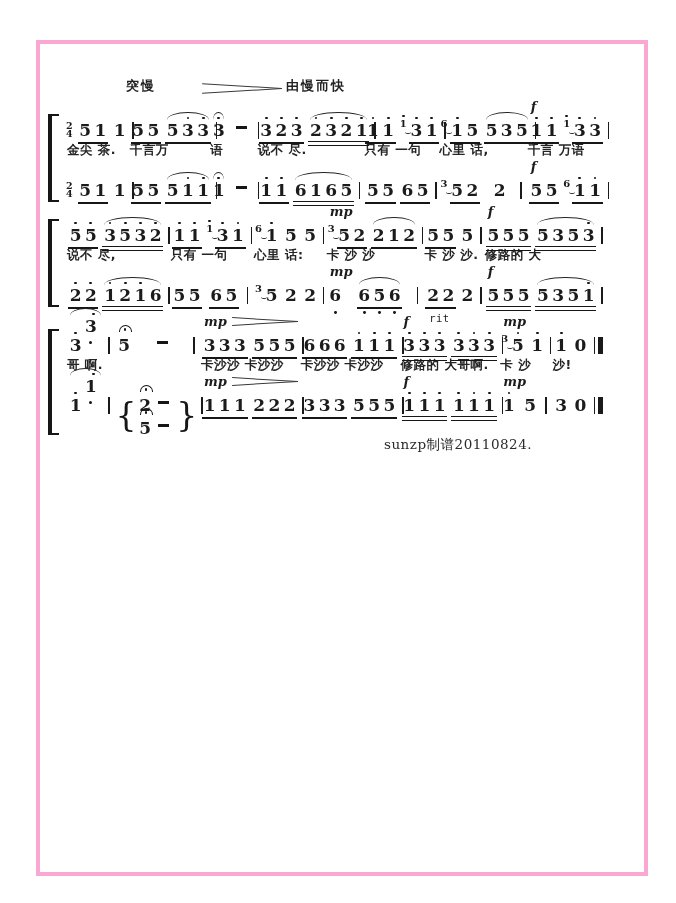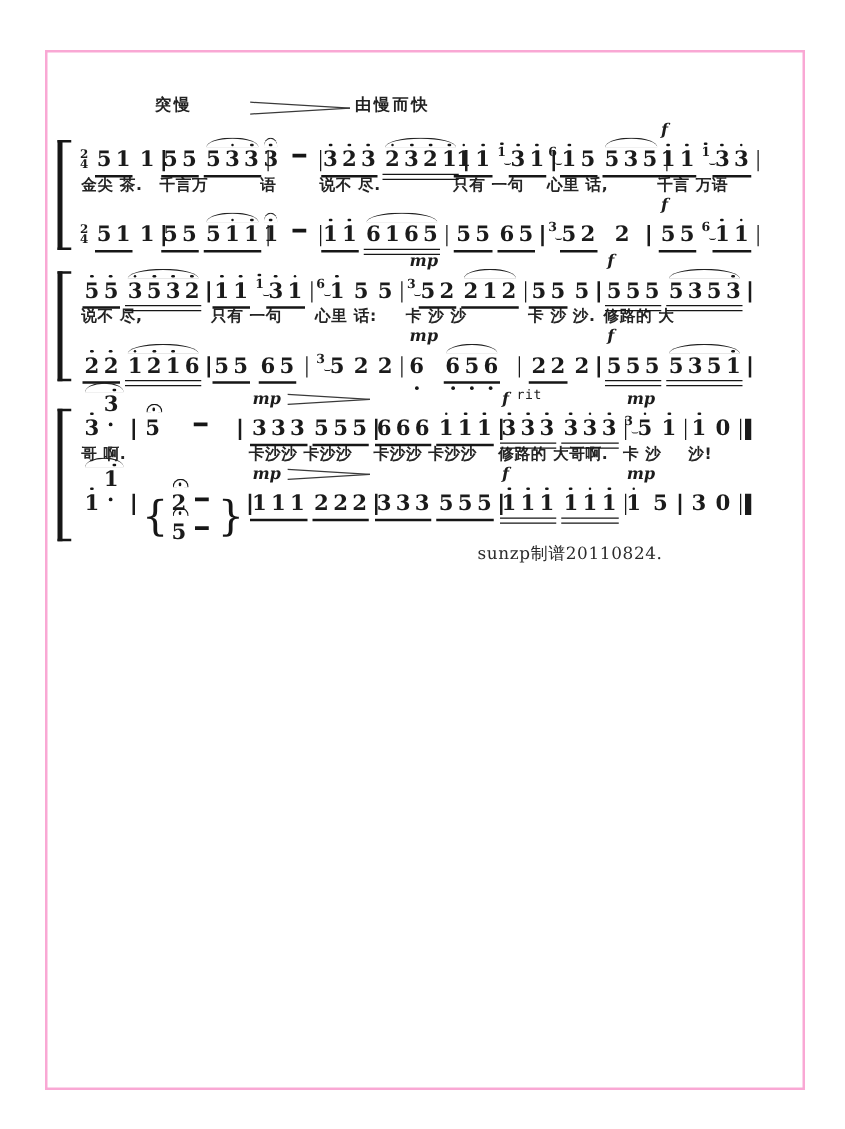--- a/index.html
+++ b/index.html
@@ -1,33 +1,33 @@
 <!DOCTYPE html>
 <html><head>
 <meta charset="utf-8">
 <style>
   html,body{margin:0;padding:0;background:#fff;}
   body{width:676px;height:903px;position:relative;font-family:"DejaVu Sans",sans-serif;color:#1b1b1b;overflow:hidden;}
-  .sheet{position:absolute;left:36px;top:40px;width:604px;height:828px;border:2px solid #f9a8d4;background:#fff;}
+  .sheet{position:absolute;left:36px;top:40px;width:604px;height:828px;border:4px solid #f9a8d4;background:#fff;}
   
   .hdr-txt{position:absolute;font-size:13px;font-weight:700;letter-spacing:2px;color:#222;}
   .hp{position:relative;display:inline-block;width:66px;height:9px;}
   .hp::before,.hp::after{content:"";position:absolute;left:0;top:50%;width:100%;height:1.1px;background:#3a3a3a;transform-origin:right center;}
   .hp::before{transform:rotate(3.4deg);}
   .hp::after{transform:rotate(-3.4deg);}
   .hp.wide{width:80px;position:absolute;}
   
   .sys{position:absolute;left:24px;width:536px;display:flex;align-items:stretch;}
   .brk{position:absolute;left:-16px;width:7px;border-left:4px solid #161616;border-top:2.2px solid #161616;border-bottom:2.2px solid #161616;}
   .meas{display:flex;flex-direction:column;min-width:0;}
   .dr{height:16px;display:flex;align-items:center;padding-left:6px;}
   .vr{height:26px;display:flex;align-items:flex-end;justify-content:space-between;padding:0 2px;}
   .lr{height:18px;font-size:12.5px;letter-spacing:.5px;white-space:nowrap;color:#242424;padding-left:3px;line-height:19px;font-weight:bold;}
   .dyn{font:italic 700 13px "DejaVu Serif",serif;color:#1c1c1c;}
-  .rit{font:400 10.5px "DejaVu Sans Mono",monospace;letter-spacing:.5px;margin:0 0 6px 6px;color:#222;}
+  .rit{font:400 10.5px "DejaVu Sans Mono",monospace;letter-spacing:.5px;margin:0 0 6px 20px;color:#222;}
   .dr .hp{margin-left:5px;}
   
   .grp{position:relative;display:inline-flex;align-items:flex-end;padding:0 2px;}
   .ns{position:relative;display:inline-flex;align-items:flex-end;}
   .ns.u1::after{content:"";position:absolute;left:0;right:0;bottom:-3.5px;height:1.7px;background:#161616;}
   .ns.u2::after{content:"";position:absolute;left:0;right:0;bottom:-6px;height:4.6px;border-top:1.6px solid #161616;border-bottom:1.6px solid #161616;box-sizing:border-box;}
   .nt{position:relative;display:inline-block;margin:0 1.7px;font-size:17px;font-weight:700;line-height:19px;font-family:"DejaVu Serif",serif;}
   .nt .nd{display:inline-block;}
   .nt.sm{font-size:10px;line-height:11px;margin:0;}
   .oct{position:absolute;left:50%;width:2.8px;height:2.8px;margin-left:-1.4px;background:#161616;border-radius:50%;}

